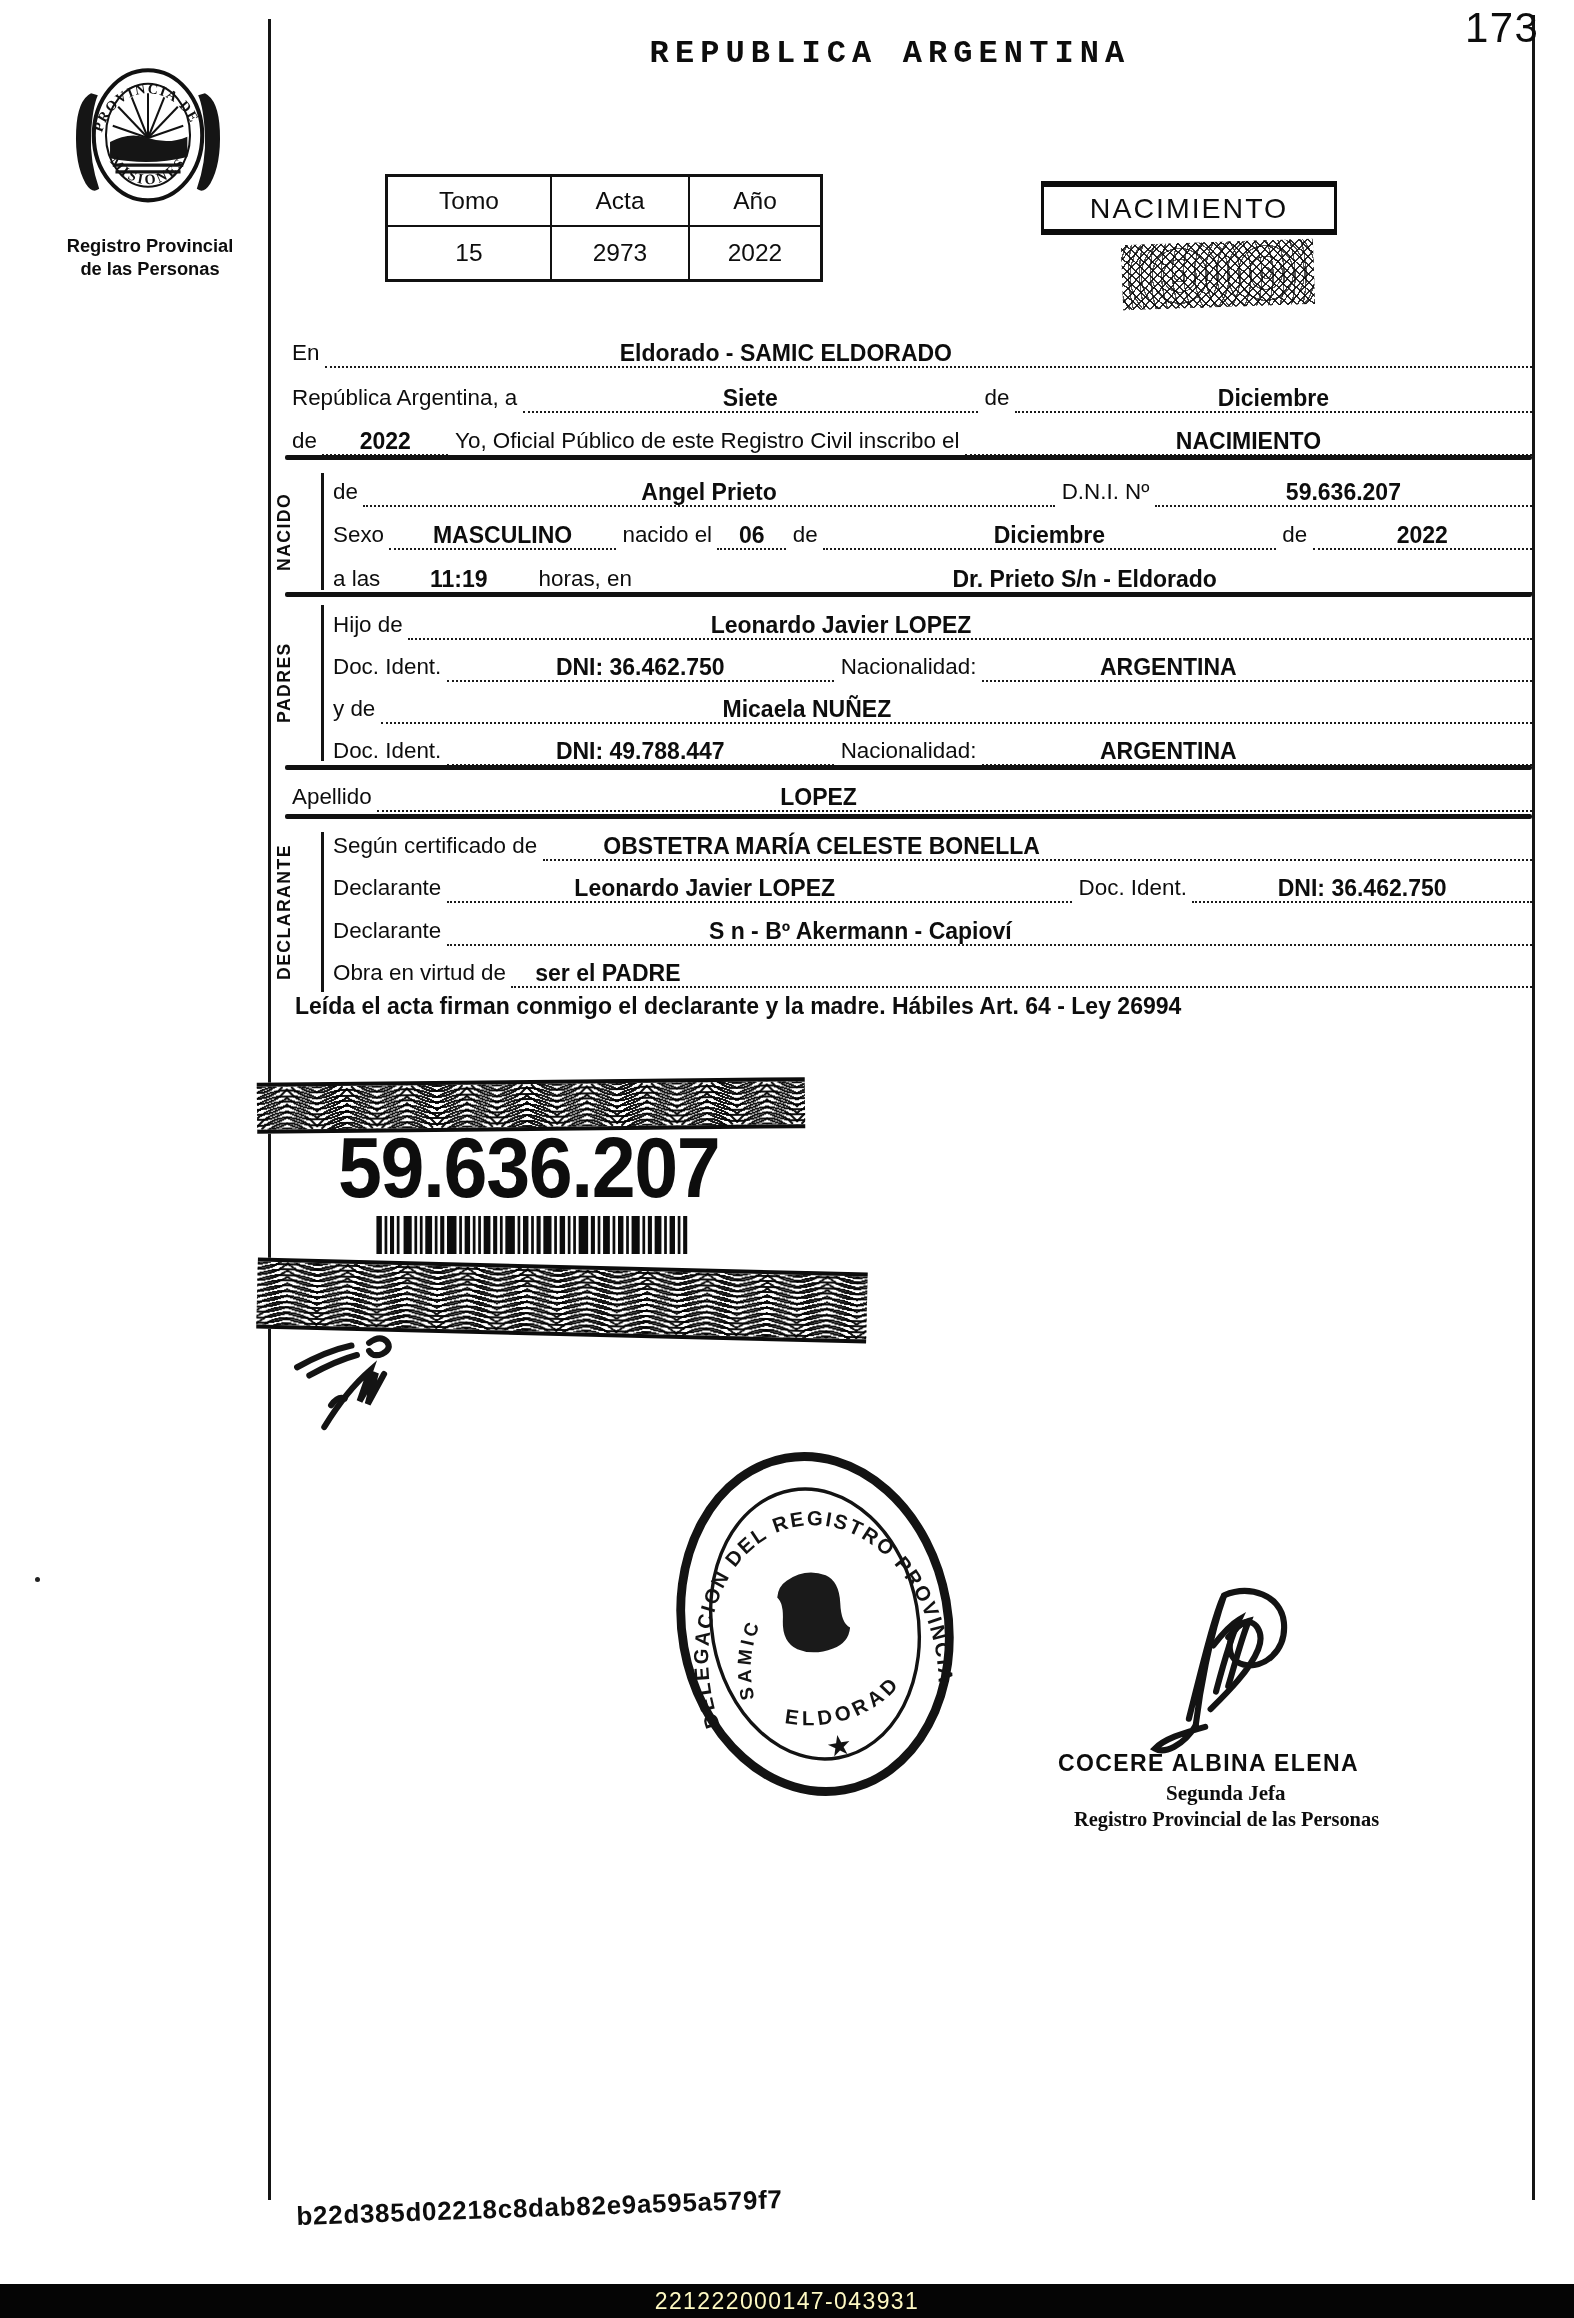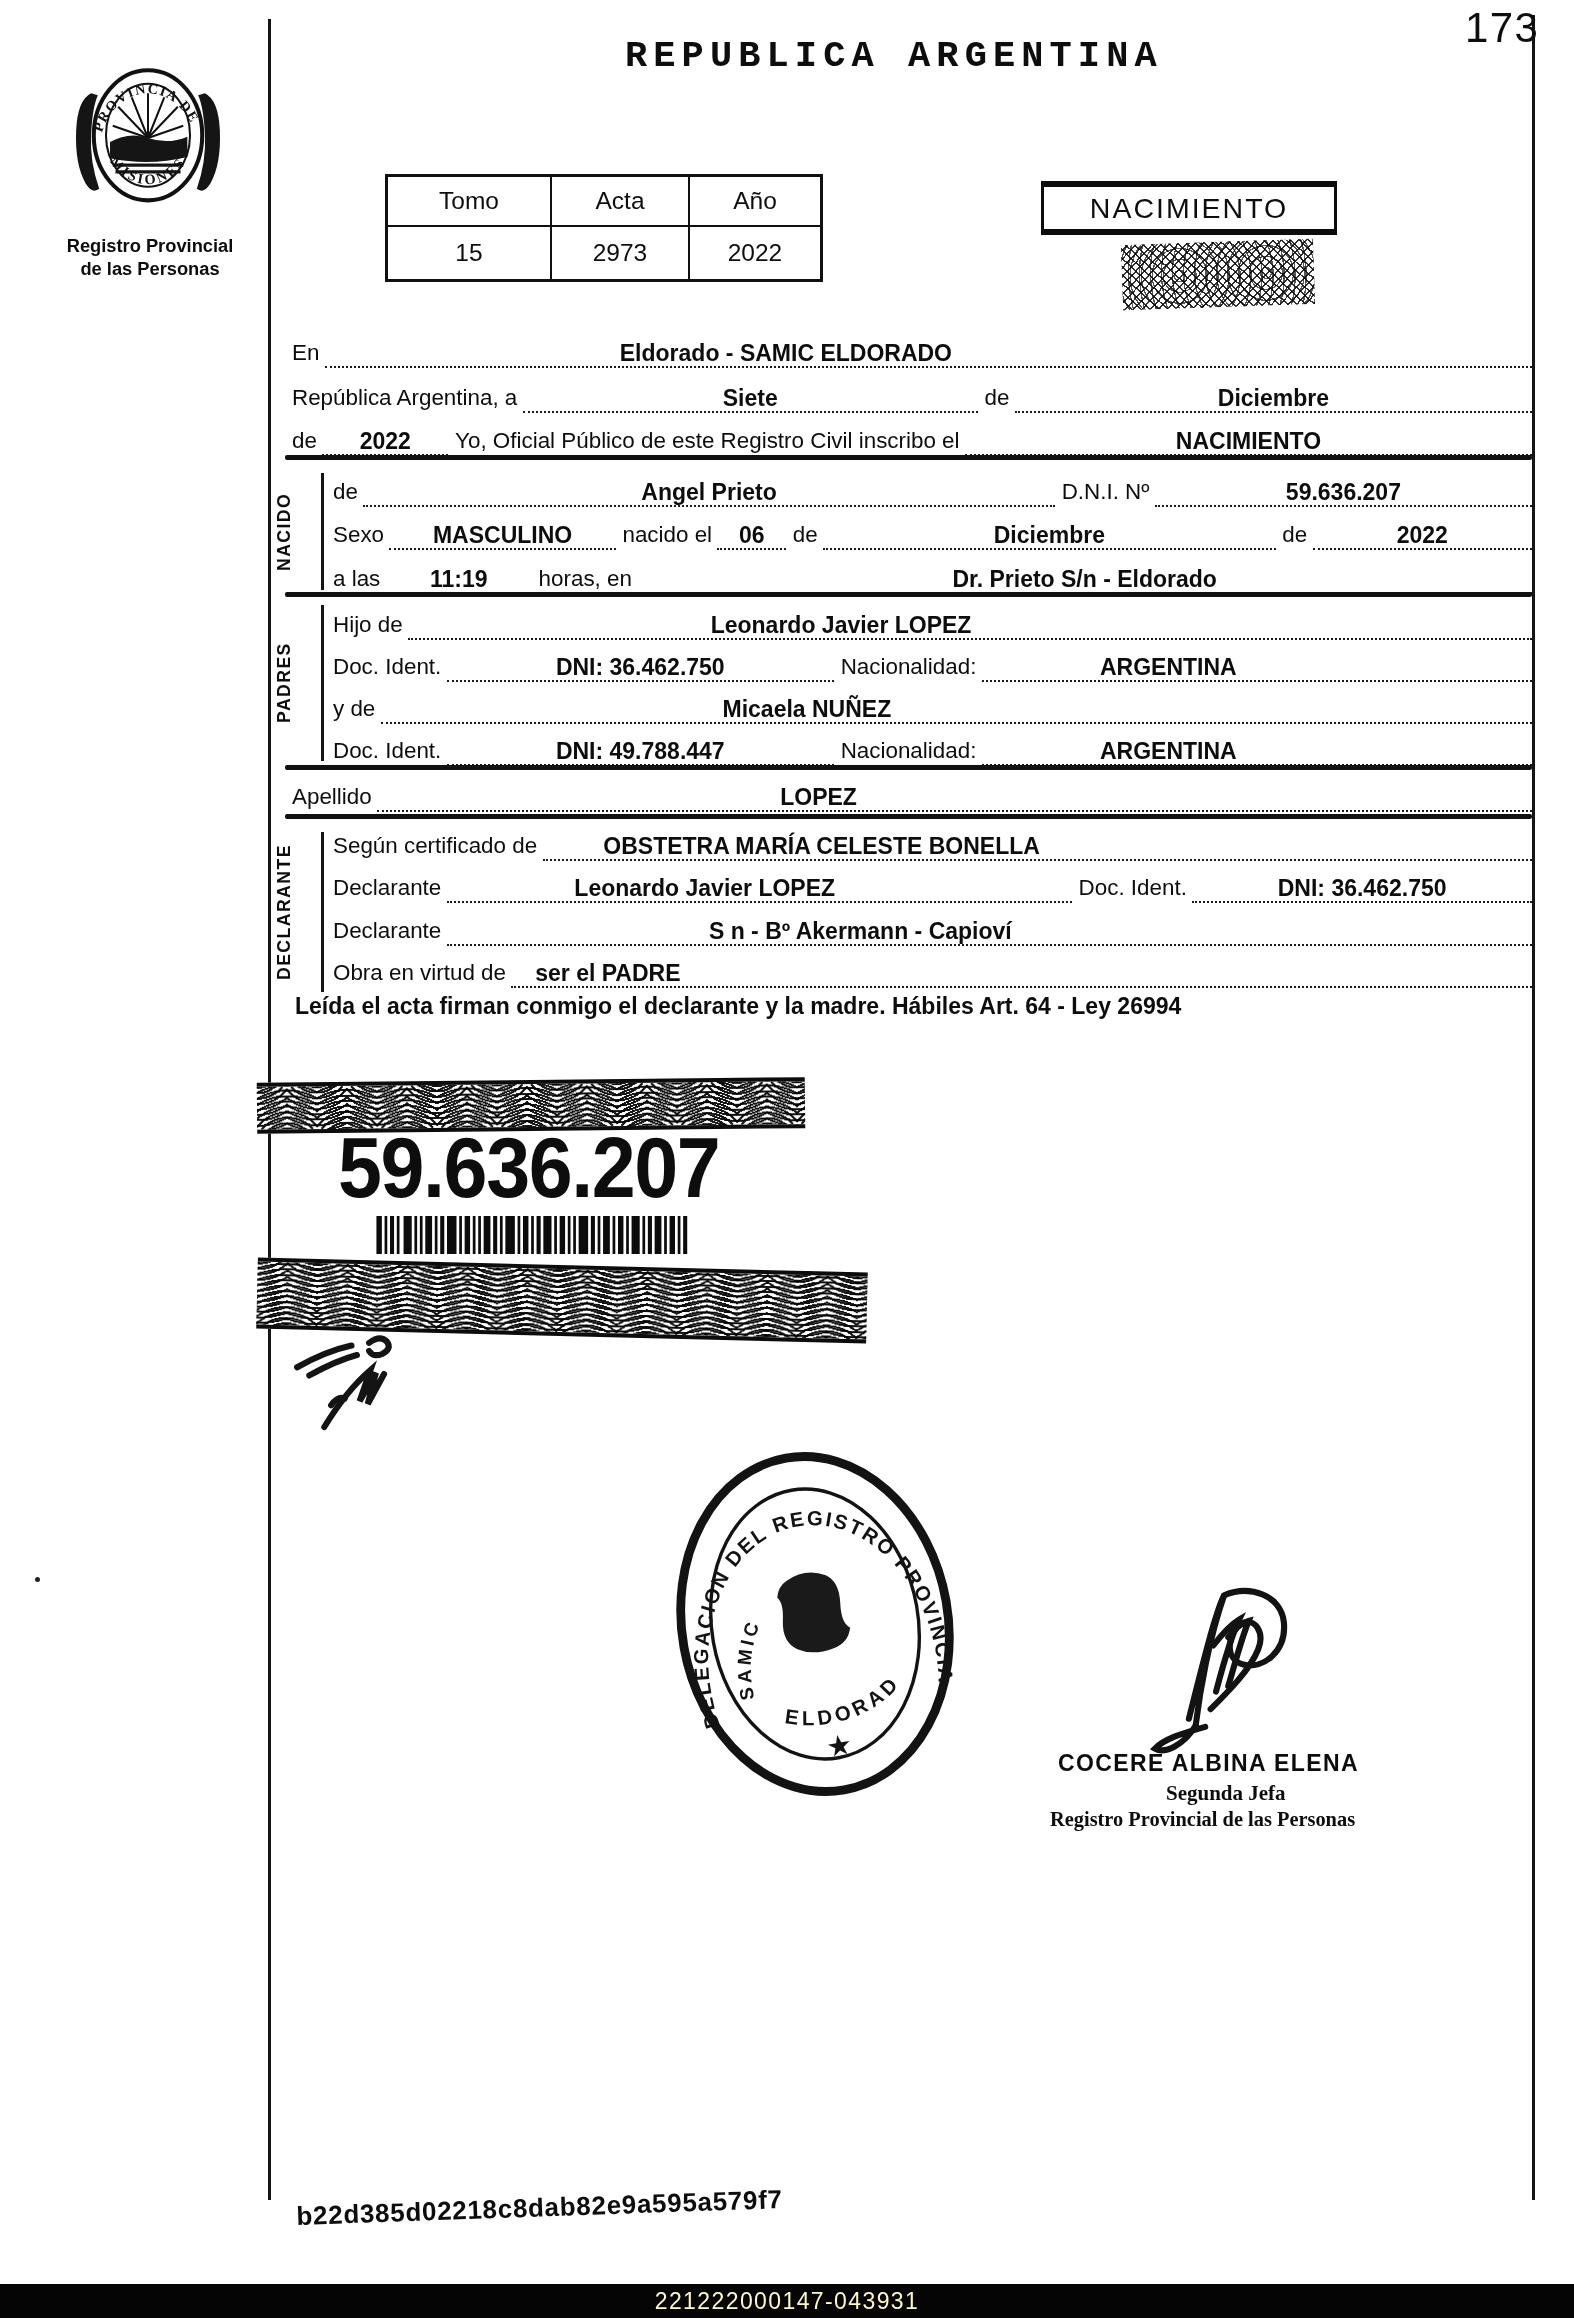--- a/index.html
+++ b/index.html
@@ -12,21 +12,21 @@
   
   .vline{position:absolute;background:#151515;}
 
   
   .pagenum{font-size:42px; font-weight:400; letter-spacing:1.4px;}
 
   
   .emblem-caption{font-size:18.3px; font-weight:700; text-align:center; line-height:1.25;}
 
   
-  .doc-title{font-family:"Liberation Mono", monospace; font-weight:700; font-size:37px;
+  .doc-title{font-family:"Liberation Mono", monospace; font-weight:700; font-size:32px;
     letter-spacing:6.1px; text-align:center; white-space:nowrap;}
 
   
   table.rec{border-collapse:collapse; table-layout:fixed;}
   table.rec td{border:2.7px solid #111; text-align:center; font-size:24.5px; padding:0;}
   table.rec{border:3.4px solid #111;}
   td.hdr{height:48px;} td.valr{height:52px;}
 
   
   .actbox{border:3.4px solid #0c0c0c; border-top-width:6.1px; border-bottom-width:6.1px;
@@ -67,21 +67,21 @@
   .seclabel{position:absolute; writing-mode:vertical-rl; transform:rotate(180deg);
     font-size:17.7px; font-weight:700; letter-spacing:1.4px; text-align:center;}
   .secbar{position:absolute; width:3.4px; background:#141414;}
 
   .closing{font-size:23px; font-weight:700; line-height:1.4;}
 
   .bignum{font-size:79px; font-weight:700; letter-spacing:-1.4px; transform:scaleY(1.08); transform-origin:left top; white-space:nowrap;}
 
   .sig-name{font-size:23px; font-weight:700; letter-spacing:1.4px; white-space:nowrap;}
   .sig-role{font-family:"Liberation Serif", serif; font-size:21px; font-weight:700; white-space:nowrap;}
-  .sig-office{font-family:"Liberation Serif", serif; font-size:20.4px; font-weight:700; white-space:nowrap;}
+  .sig-office{font-family:"Liberation Serif", serif; font-size:20.4px; font-weight:700; white-space:nowrap;margin-left:24px;}
 
   .hash{font-size:26px; font-weight:700; letter-spacing:0.7px; transform:rotate(-2deg); transform-origin:left bottom; white-space:nowrap;}
 
   .footerbar{position:absolute; left:0; top:2284px; width:1574px; height:35px; background:#050505;
     display:flex; align-items:center; justify-content:center;}
   .footerbar .code{color:#fef9c3; font-size:23px; letter-spacing:1.4px;}
 
   .inkdot{position:absolute; width:5.4px; height:5.4px; background:#222; border-radius:50%;}
 </style>
 </head>

